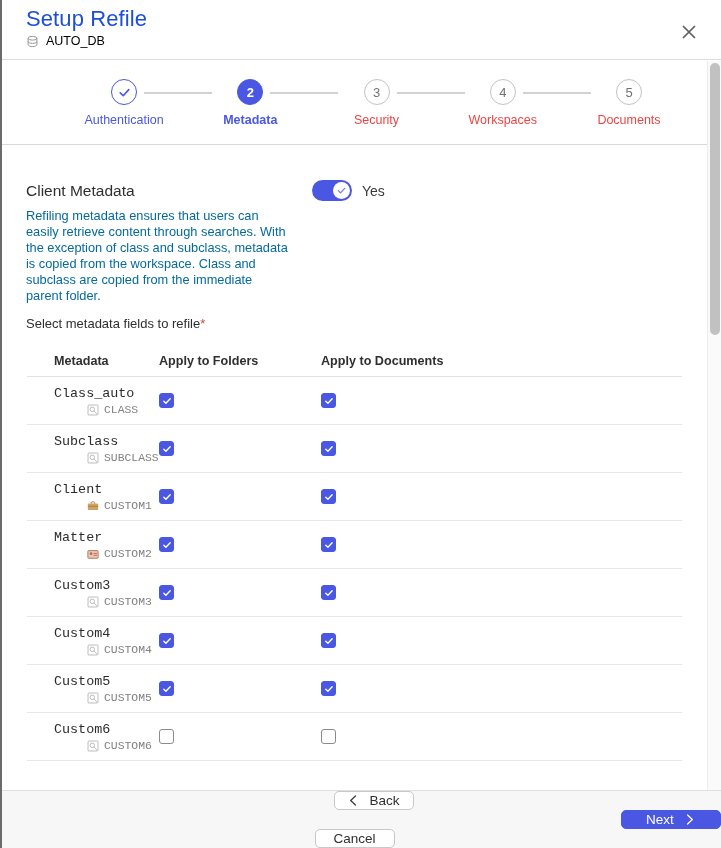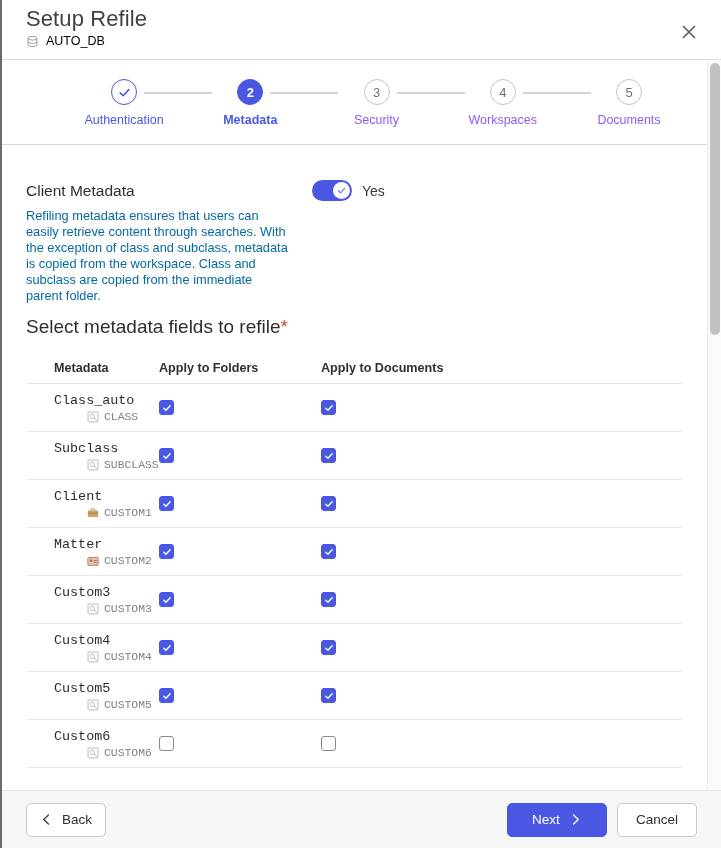--- a/index.html
+++ b/index.html
@@ -18,21 +18,21 @@
   }
 
   
   .header {
     position: absolute; top: 0; left: 0; right: 0; height: 60px;
     border-bottom: 1px solid #dcdcdc;
     background: #fff;
   }
   .header-title {
     position: absolute; left: 24px; top: 6px;
-    font-size: 22px; color: #404040; font-weight: 400;
+    font-size: 22px; color: #1d4ed8; font-weight: 400;
     letter-spacing: .1px;
   }
   .header-sub {
     position: absolute; left: 24px; top: 34px;
     display: flex; align-items: center; gap: 7px;
     font-size: 12.5px; color: #000000;
   }
   .db-icon { width: 13px; height: 13px; display:block; }
   .close-btn {
     position: absolute; right: 22px; top: 22px;
@@ -56,21 +56,21 @@
     display: flex; align-items: center; justify-content: center;
     font-size: 13px; line-height: 1;
     background: #fff; color: #707070;
     border: 1.6px solid #c3c3c3;
     position: relative; z-index: 2;
   }
   .step.done .step-circle { border-color: #4a57e3; color: #4a57e3; }
   .step.active .step-circle {
     background: #4a57e3; border-color: #4a57e3; color: #fff; font-weight: 700;
   }
-  .step-label { font-size: 12.5px; color: #8b5cf6; }
+  .step-label { font-size: 12.5px; color: #ef4444; }
   .step.done .step-label { color: #4a57e3; }
   .step.active .step-label { color: #4a57e3; font-weight: 700; }
   .step-line {
     position: absolute; top: 13px; height: 2px; background: #d2d2d2;
     left: 80px; width: 68px; z-index: 1;
   }
   .step:last-child .step-line { display: none; }
   .check-svg { width: 15px; height: 15px; display:block; }
 
   
@@ -99,21 +99,21 @@
   .toggle .knob {
     position: absolute; right: 2px; top: 2px;
     width: 17px; height: 17px; border-radius: 50%; background: #fff;
     display: flex; align-items: center; justify-content: center;
   }
   .knob-check { width: 11px; height: 11px; display: block; }
   .toggle-label { font-size: 14px; color: #3a3a3a; }
 
   .section-title {
     position: relative; margin: 14px 0 0 24px;
-    font-size: 19px; color: #2e2e2e;
+    font-size: 13px; color: #2e2e2e;
   }
   .req { color: #d0493b; }
 
   
   .table { margin: 22px 25px 0 25px; }
   .thead {
     display: flex; align-items: center; height: 24px;
     border-bottom: 1px solid #e2e2e2; padding-bottom: 8px;
   }
   .th { font-size: 12.6px; color: #2f2f2f; font-weight: 700; }
@@ -142,21 +142,21 @@
     cursor: pointer;
   }
   .cb.on { background: #4a57e3; border-color: #4a57e3; }
   .cb-check { width: 10px; height: 10px; display: none; }
   .cb.on .cb-check { display: block; }
 
   
   .footer {
     position: absolute; left: 0; right: 0; bottom: 0; height: 58px;
     background: #f7f7f7; border-top: 1px solid #e0e0e0;
-    display: flex; align-items: center;
+    display: flex; align-items: center; flex-direction: column;
   }
   .btn {
     display: flex; align-items: center; justify-content: center; gap: 9px;
     height: 34px; border-radius: 5px; font-size: 13.5px;
     cursor: pointer; background: #fff; border: 1px solid #c8c8c8; color: #2f2f2f;
   }
   .btn-back { margin-left: 24px; width: 80px; }
   .btn-next {
     margin-left: auto; width: 100px;
     background: #4a57e3; border-color: #4a57e3; color: #fff;

